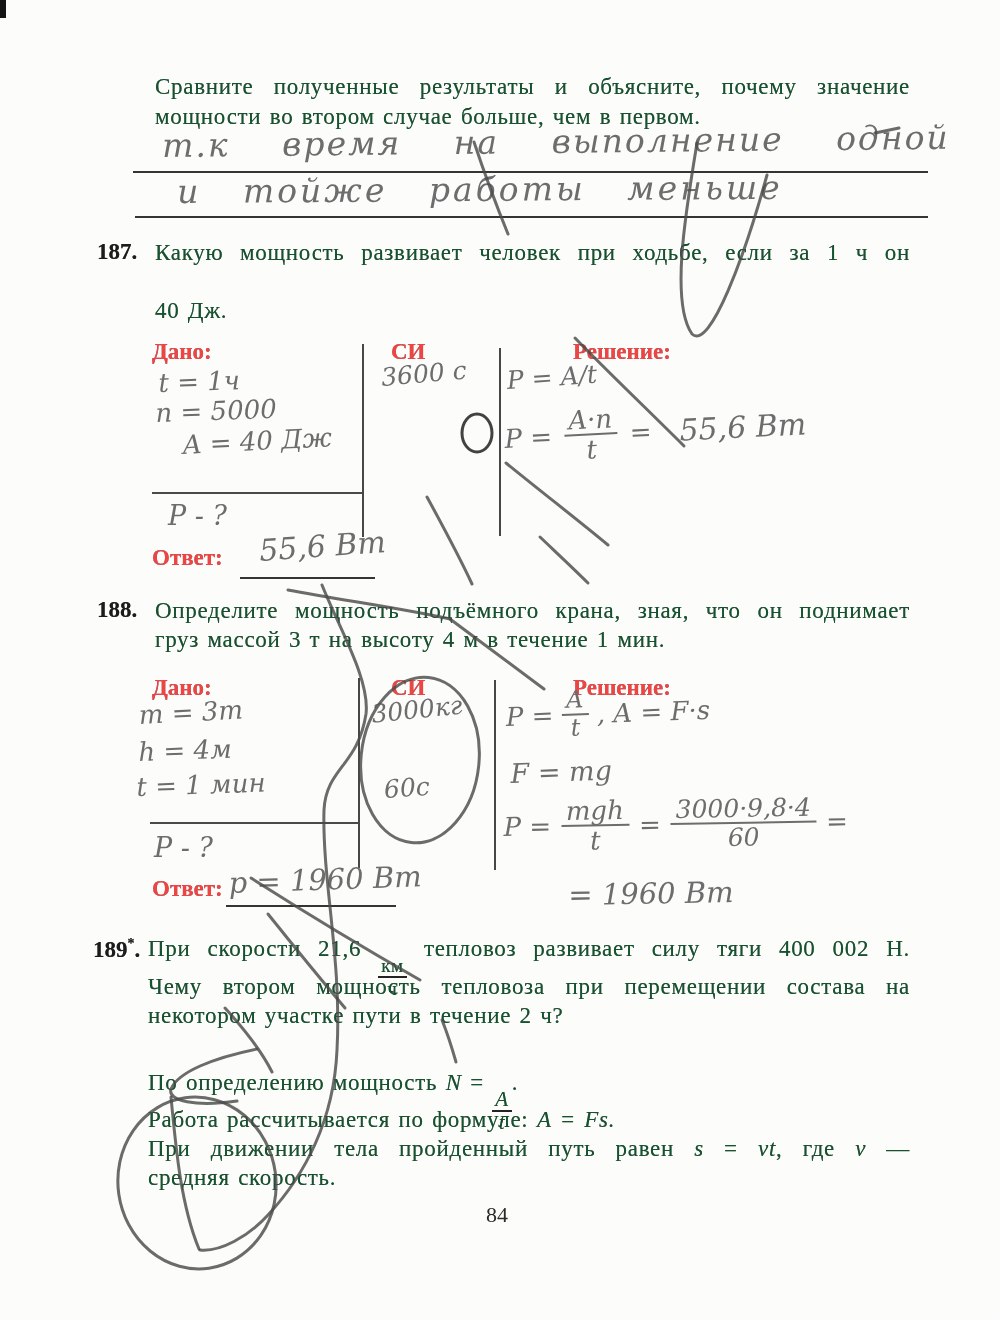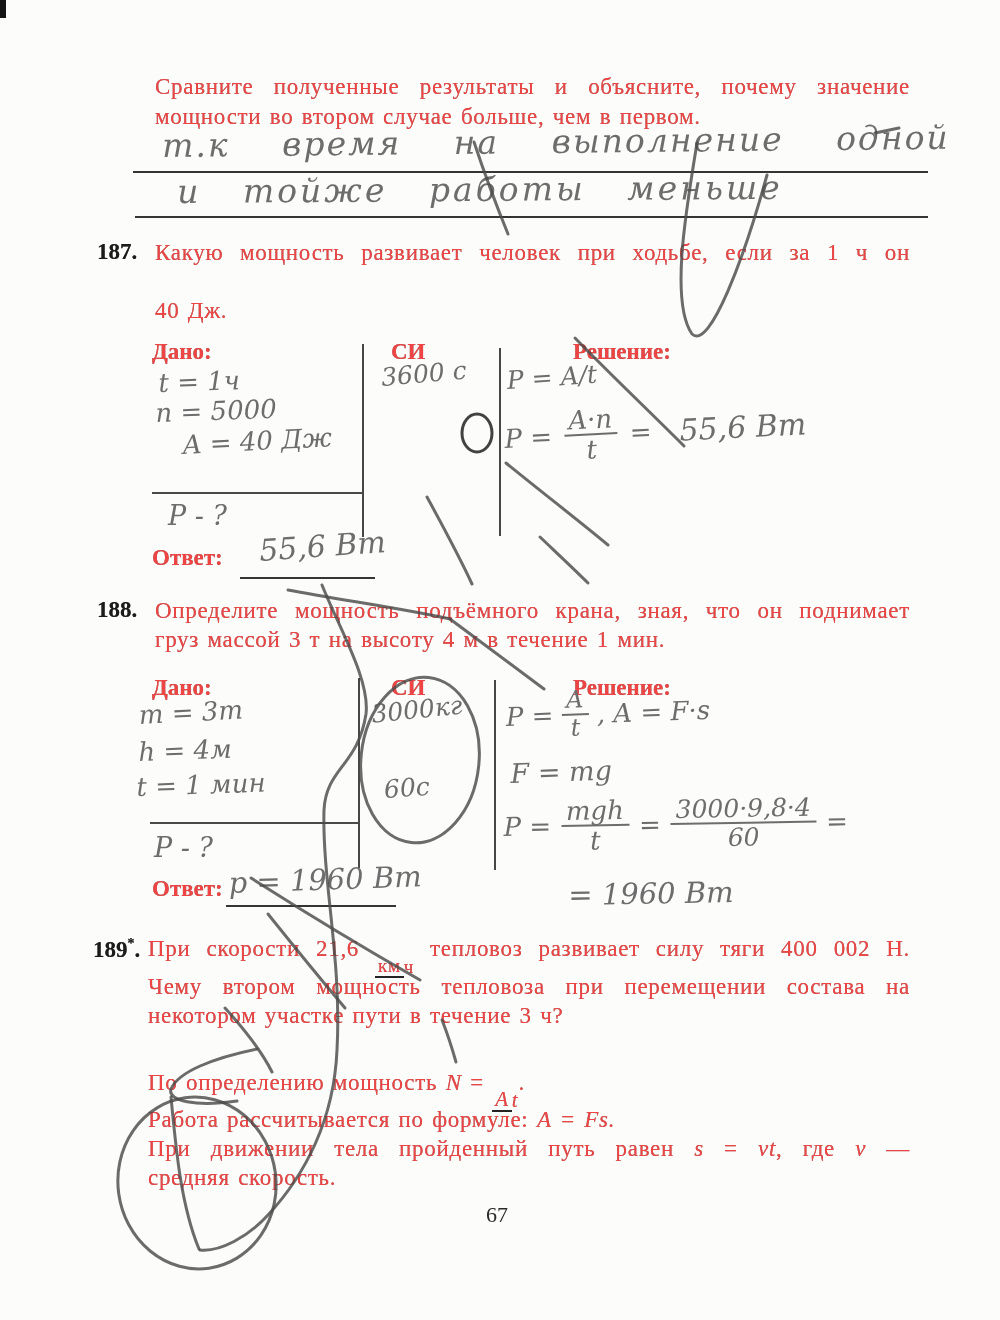--- a/index.html
+++ b/index.html
@@ -2,26 +2,26 @@
 <html><head>
 <meta charset="utf-8">
 <style>
   html,body{margin:0;padding:0;background:#e9e9e7;}
   .page{position:relative;width:1000px;height:1320px;background:#fcfcfa;overflow:hidden;
         font-family:"Liberation Serif",serif;color:#262626;}
   .grp{position:absolute;left:0;top:0;width:100%;height:100%;}
   .pnum{position:absolute;font-family:Liberation Serif, serif;font-weight:bold;
         font-size:23px;color:#1c1c1c;text-shadow:0 0 .4px rgba(0,0,0,.55);}
   .pline{position:absolute;font-size:23px;line-height:29px;letter-spacing:.7px;word-spacing:2px;
-         color:#ef4444;text-shadow:0 0 .4px rgba(0,0,0,.5);}
+         color:#14532d;text-shadow:0 0 .4px rgba(0,0,0,.5);}
   .just{text-align:justify;text-align-last:justify;}
   .blabel{position:absolute;font-weight:bold;font-size:23px;color:#ef4444;
           text-shadow:0 0 .4px rgba(0,0,0,.55);}
   .it{font-style:italic;}
-  .pfrac{display:inline-flex;flex-direction:row;align-items:center;vertical-align:-16px;
+  .pfrac{display:inline-flex;flex-direction:column;align-items:center;vertical-align:-16px;
          font-size:19px;line-height:21px;}
   .pfrac .fn{border-bottom:2px solid #232323;padding:0 3px;}
   .hw{position:absolute;font-family:"DejaVu Serif",serif;font-style:italic;color:#6d6d6d;
       transform-origin:left top;white-space:nowrap;}
   .hwfrac{display:inline-flex;flex-direction:column;align-items:center;line-height:1.08;}
   .hwfrac .n{border-bottom:2px solid #6d6d6d;padding:0 5px;}
   .hwrow{display:flex;align-items:center;gap:12px;}
   .vline{position:absolute;width:2px;background:#474747;}
   .hrule{position:absolute;border-top:2px solid #4a4a4a;height:0;}
   .ansline{position:absolute;border-top:2px solid #353535;height:0;}
@@ -134,21 +134,21 @@
     <div class="pnum" style="left:93px;top:936px"><span>189</span><sup style="font-size:14px">*</sup><span>.</span></div>
     <div class="pline just" style="left:148px;top:934px;width:762px">
       <span>При скорости 21,6</span>
       <span class="pfrac">
           <span class="fn">км</span>
           <span>ч</span>
         </span>
       <span>тепловоз развивает силу тяги 400 002 Н.</span>
     </div>
     <div class="pline just" style="left:148px;top:972px;width:762px">Чему втором мощность тепловоза при перемещении состава на</div>
-    <div class="pline" style="left:148px;top:1001px;width:762px">некотором участке пути в течение 3 ч?</div>
+    <div class="pline" style="left:148px;top:1001px;width:762px">некотором участке пути в течение 2 ч?</div>
     <div class="pline" style="left:148px;top:1068px;width:762px">
       <span>По определению мощность</span>
       <span class="it">N</span><span> = </span><span class="pfrac it" style="font-size:21px">
           <span class="fn">A</span>
           <span>t</span>
         </span><span>.</span>
     </div>
     <div class="pline" style="left:148px;top:1105px;width:762px">
       <span>Работа рассчитывается по формуле:</span>
       <span class="it">A = Fs.</span>
@@ -157,21 +157,21 @@
       <span>При движении тела пройденный путь равен</span>
       <span class="it">s</span>
       <span>=</span>
       <span class="it">vt</span><span>, где</span>
       <span class="it">v</span>
       <span>—</span>
     </div>
     <div class="pline" style="left:148px;top:1163px;width:762px">средняя скорость.</div>
   </div>
 
-  <div class="pagenum" style="left:486px;top:1202px">67</div>
+  <div class="pagenum" style="left:486px;top:1202px">84</div>
 
   <svg class="marks" width="1000" height="1320" viewBox="0 0 1000 1320">
     <path d="M697,143 C686,210 670,302 692,334 C710,351 745,255 767,175"></path>
     <path d="M875,133 L899,128"></path>
     <path d="M474,142 C486,178 499,212 508,234"></path>
     <path d="M575,338 C610,374 651,413 684,446"></path>
     <path d="M506,463 C544,494 578,520 608,545"></path>
     <path d="M427,497 C445,530 460,558 472,584"></path>
     <path d="M540,537 C560,556 575,570 588,583"></path>
     <path d="M288,590 C340,600 400,608 450,619"></path>

